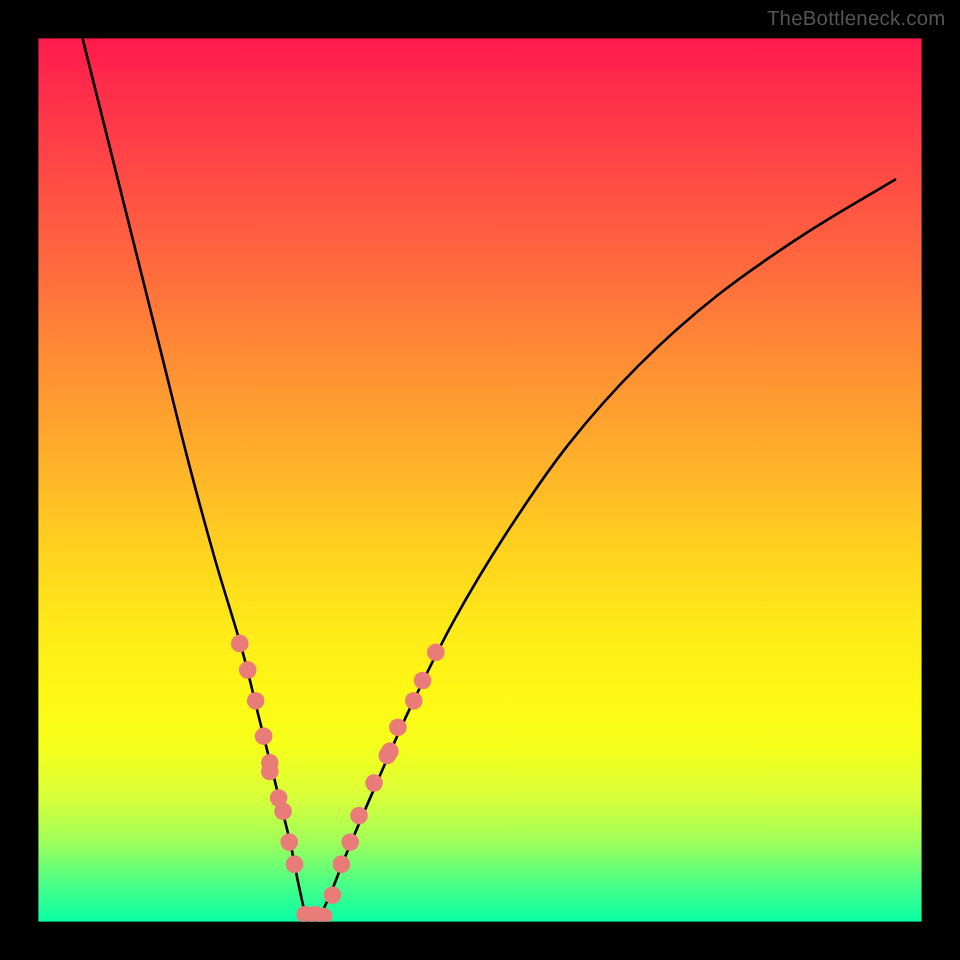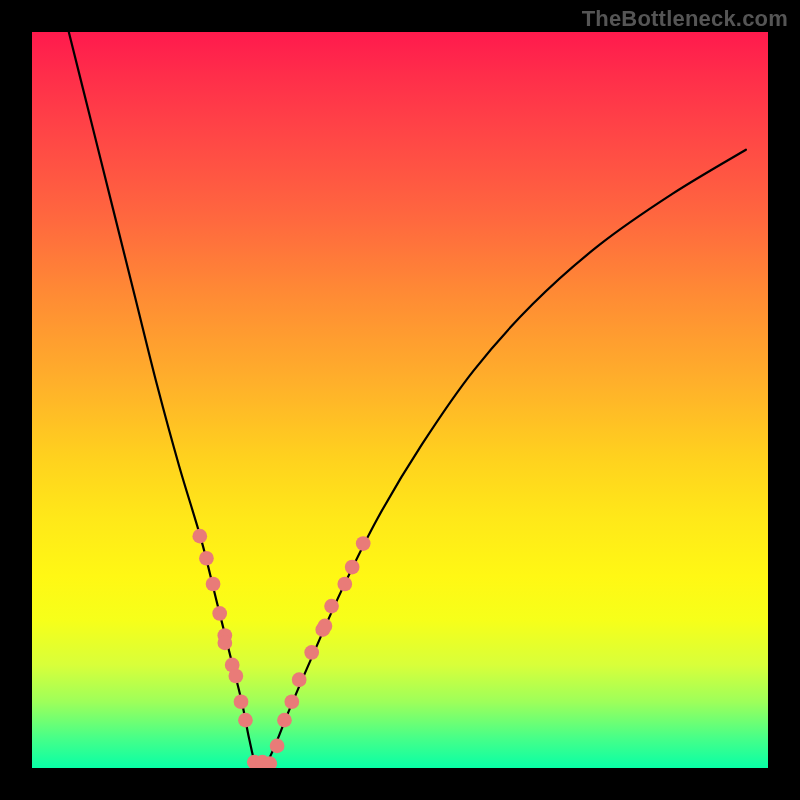--- a/index.html
+++ b/index.html
@@ -39,22 +39,22 @@
       #9eff5a 91%,
       #46ff89 96%,
       #08ffa6 100%
     );
   }
   .watermark {
     position: absolute;
     top: 6px;
     right: 12px;
     color: #555555;
-    font-size: 22px;
-    font-weight: 700;
+    font-size: 17px;
+    font-weight: 400;
     letter-spacing: 0.2px;
     user-select: none;
   }
   svg.curve {
     position: absolute;
     left: 0; top: 0;
     width: 736px;
     height: 736px;
   }
 </style>

